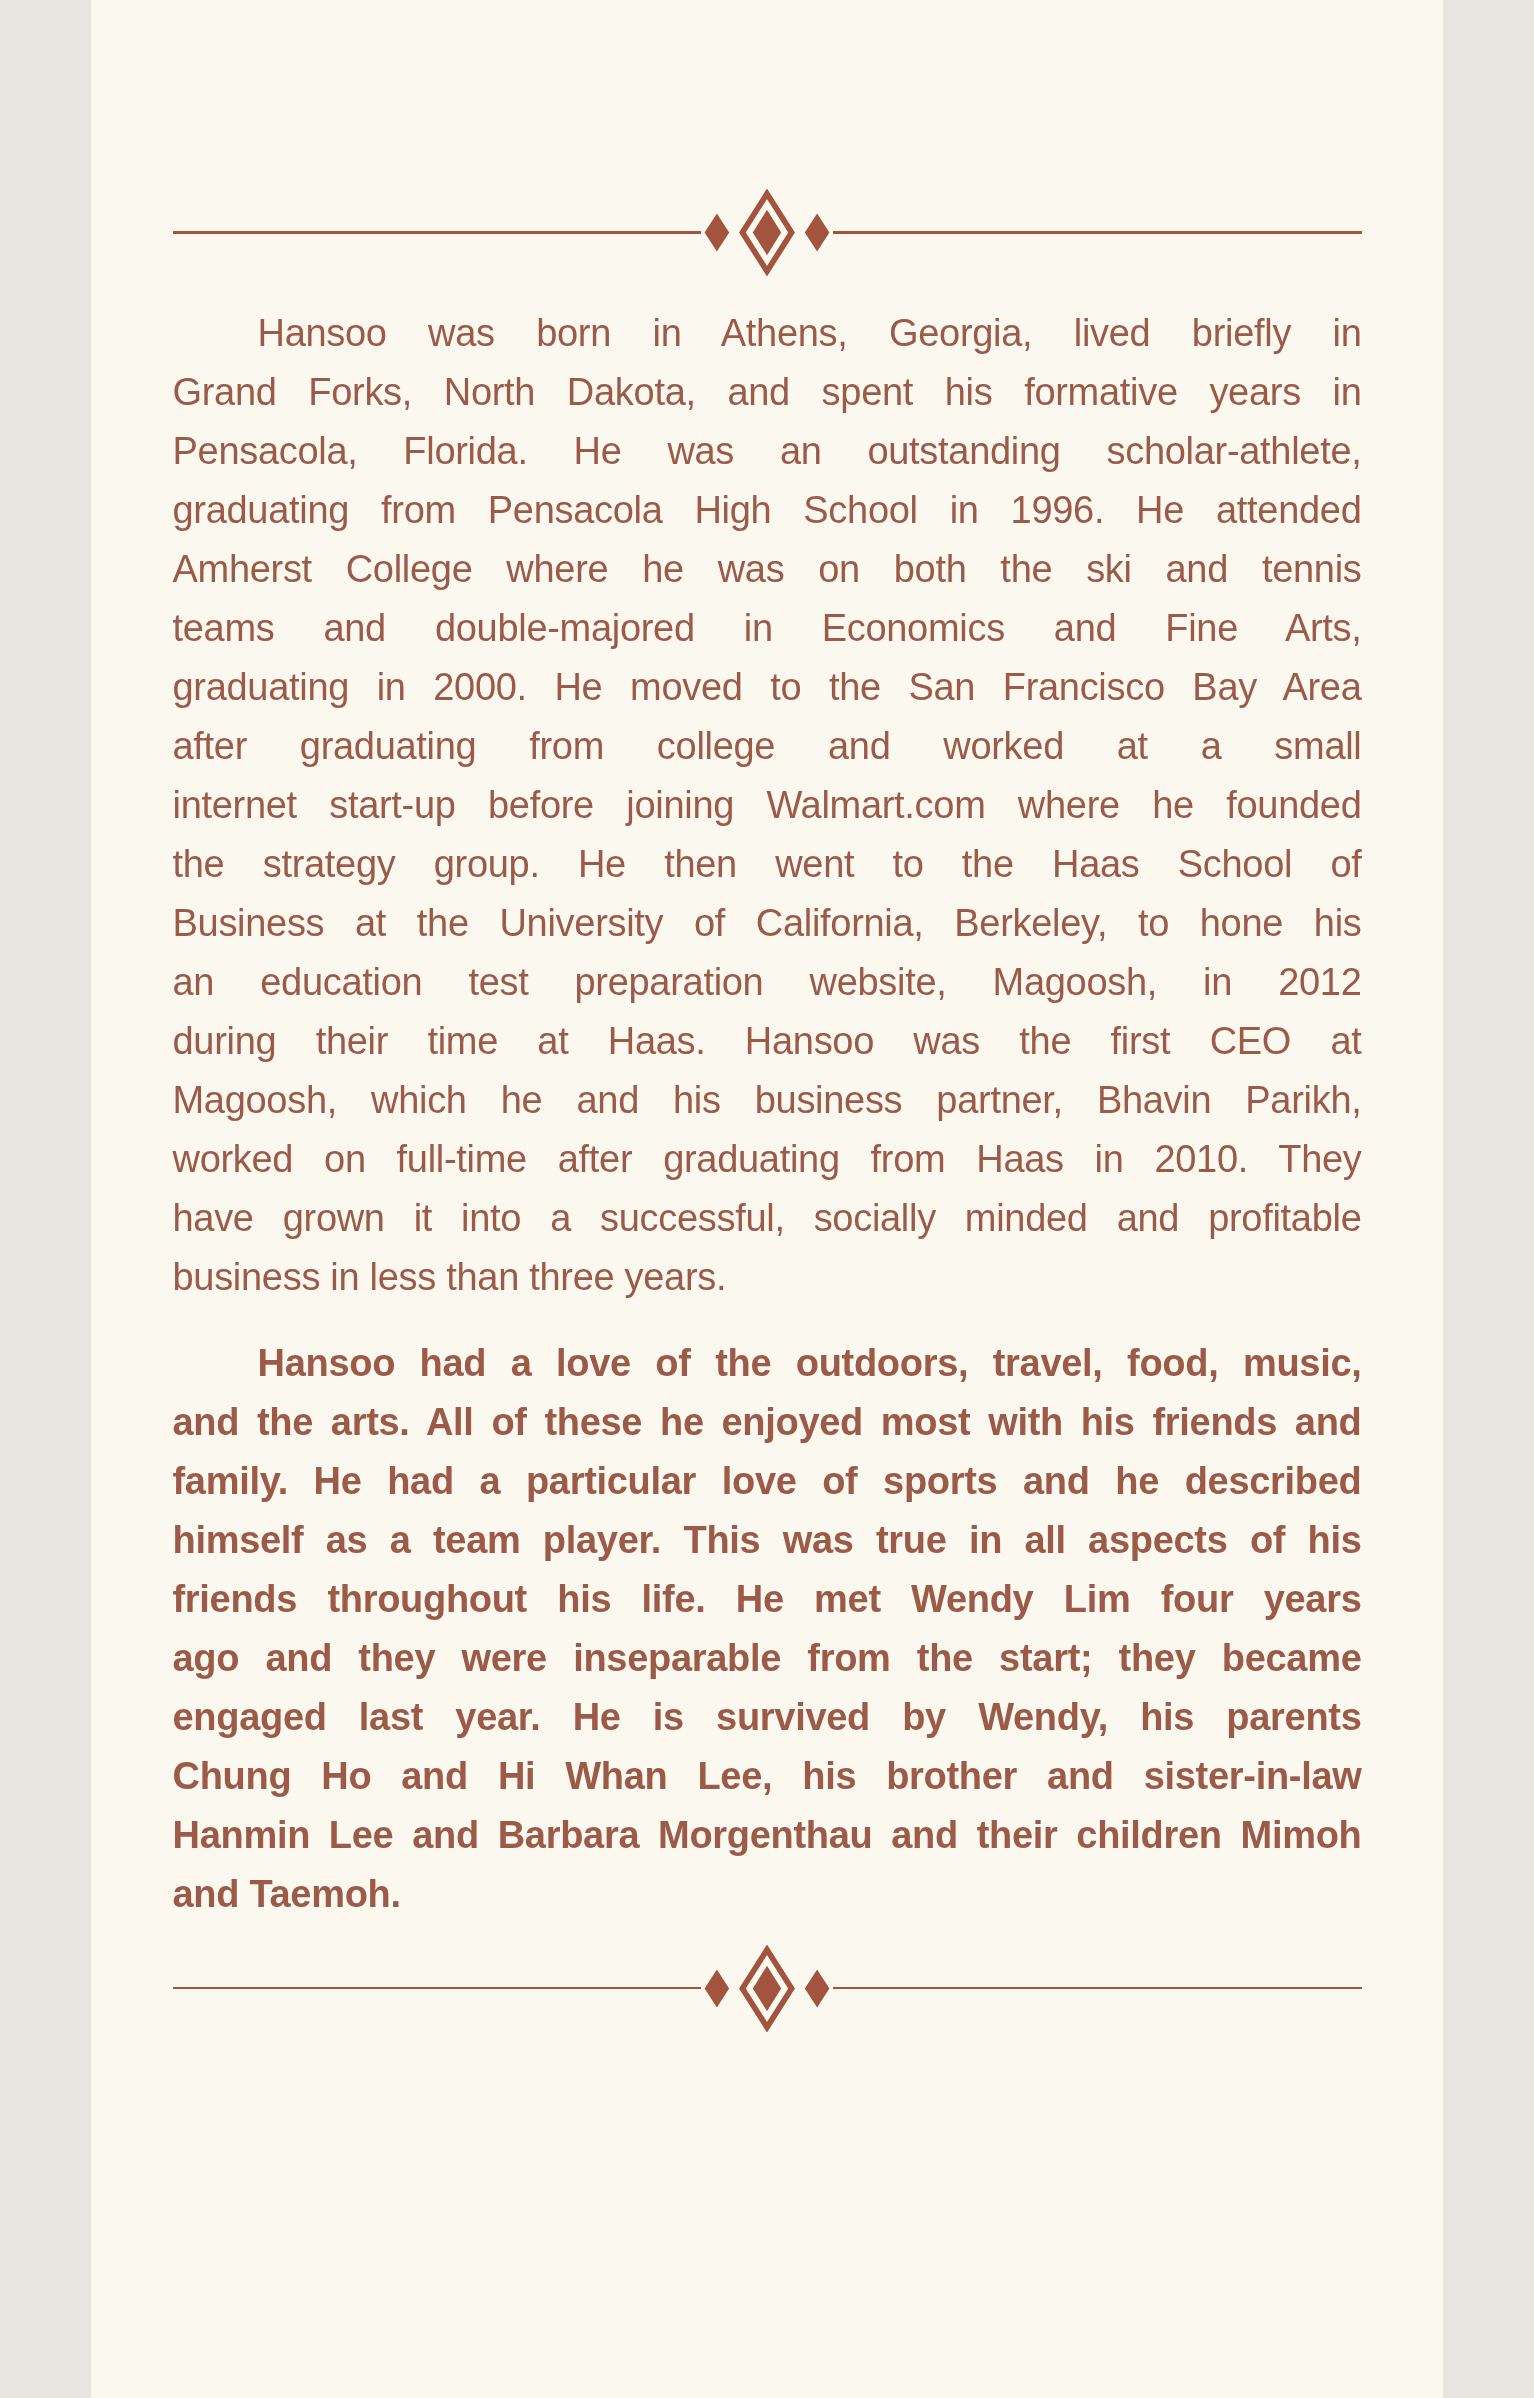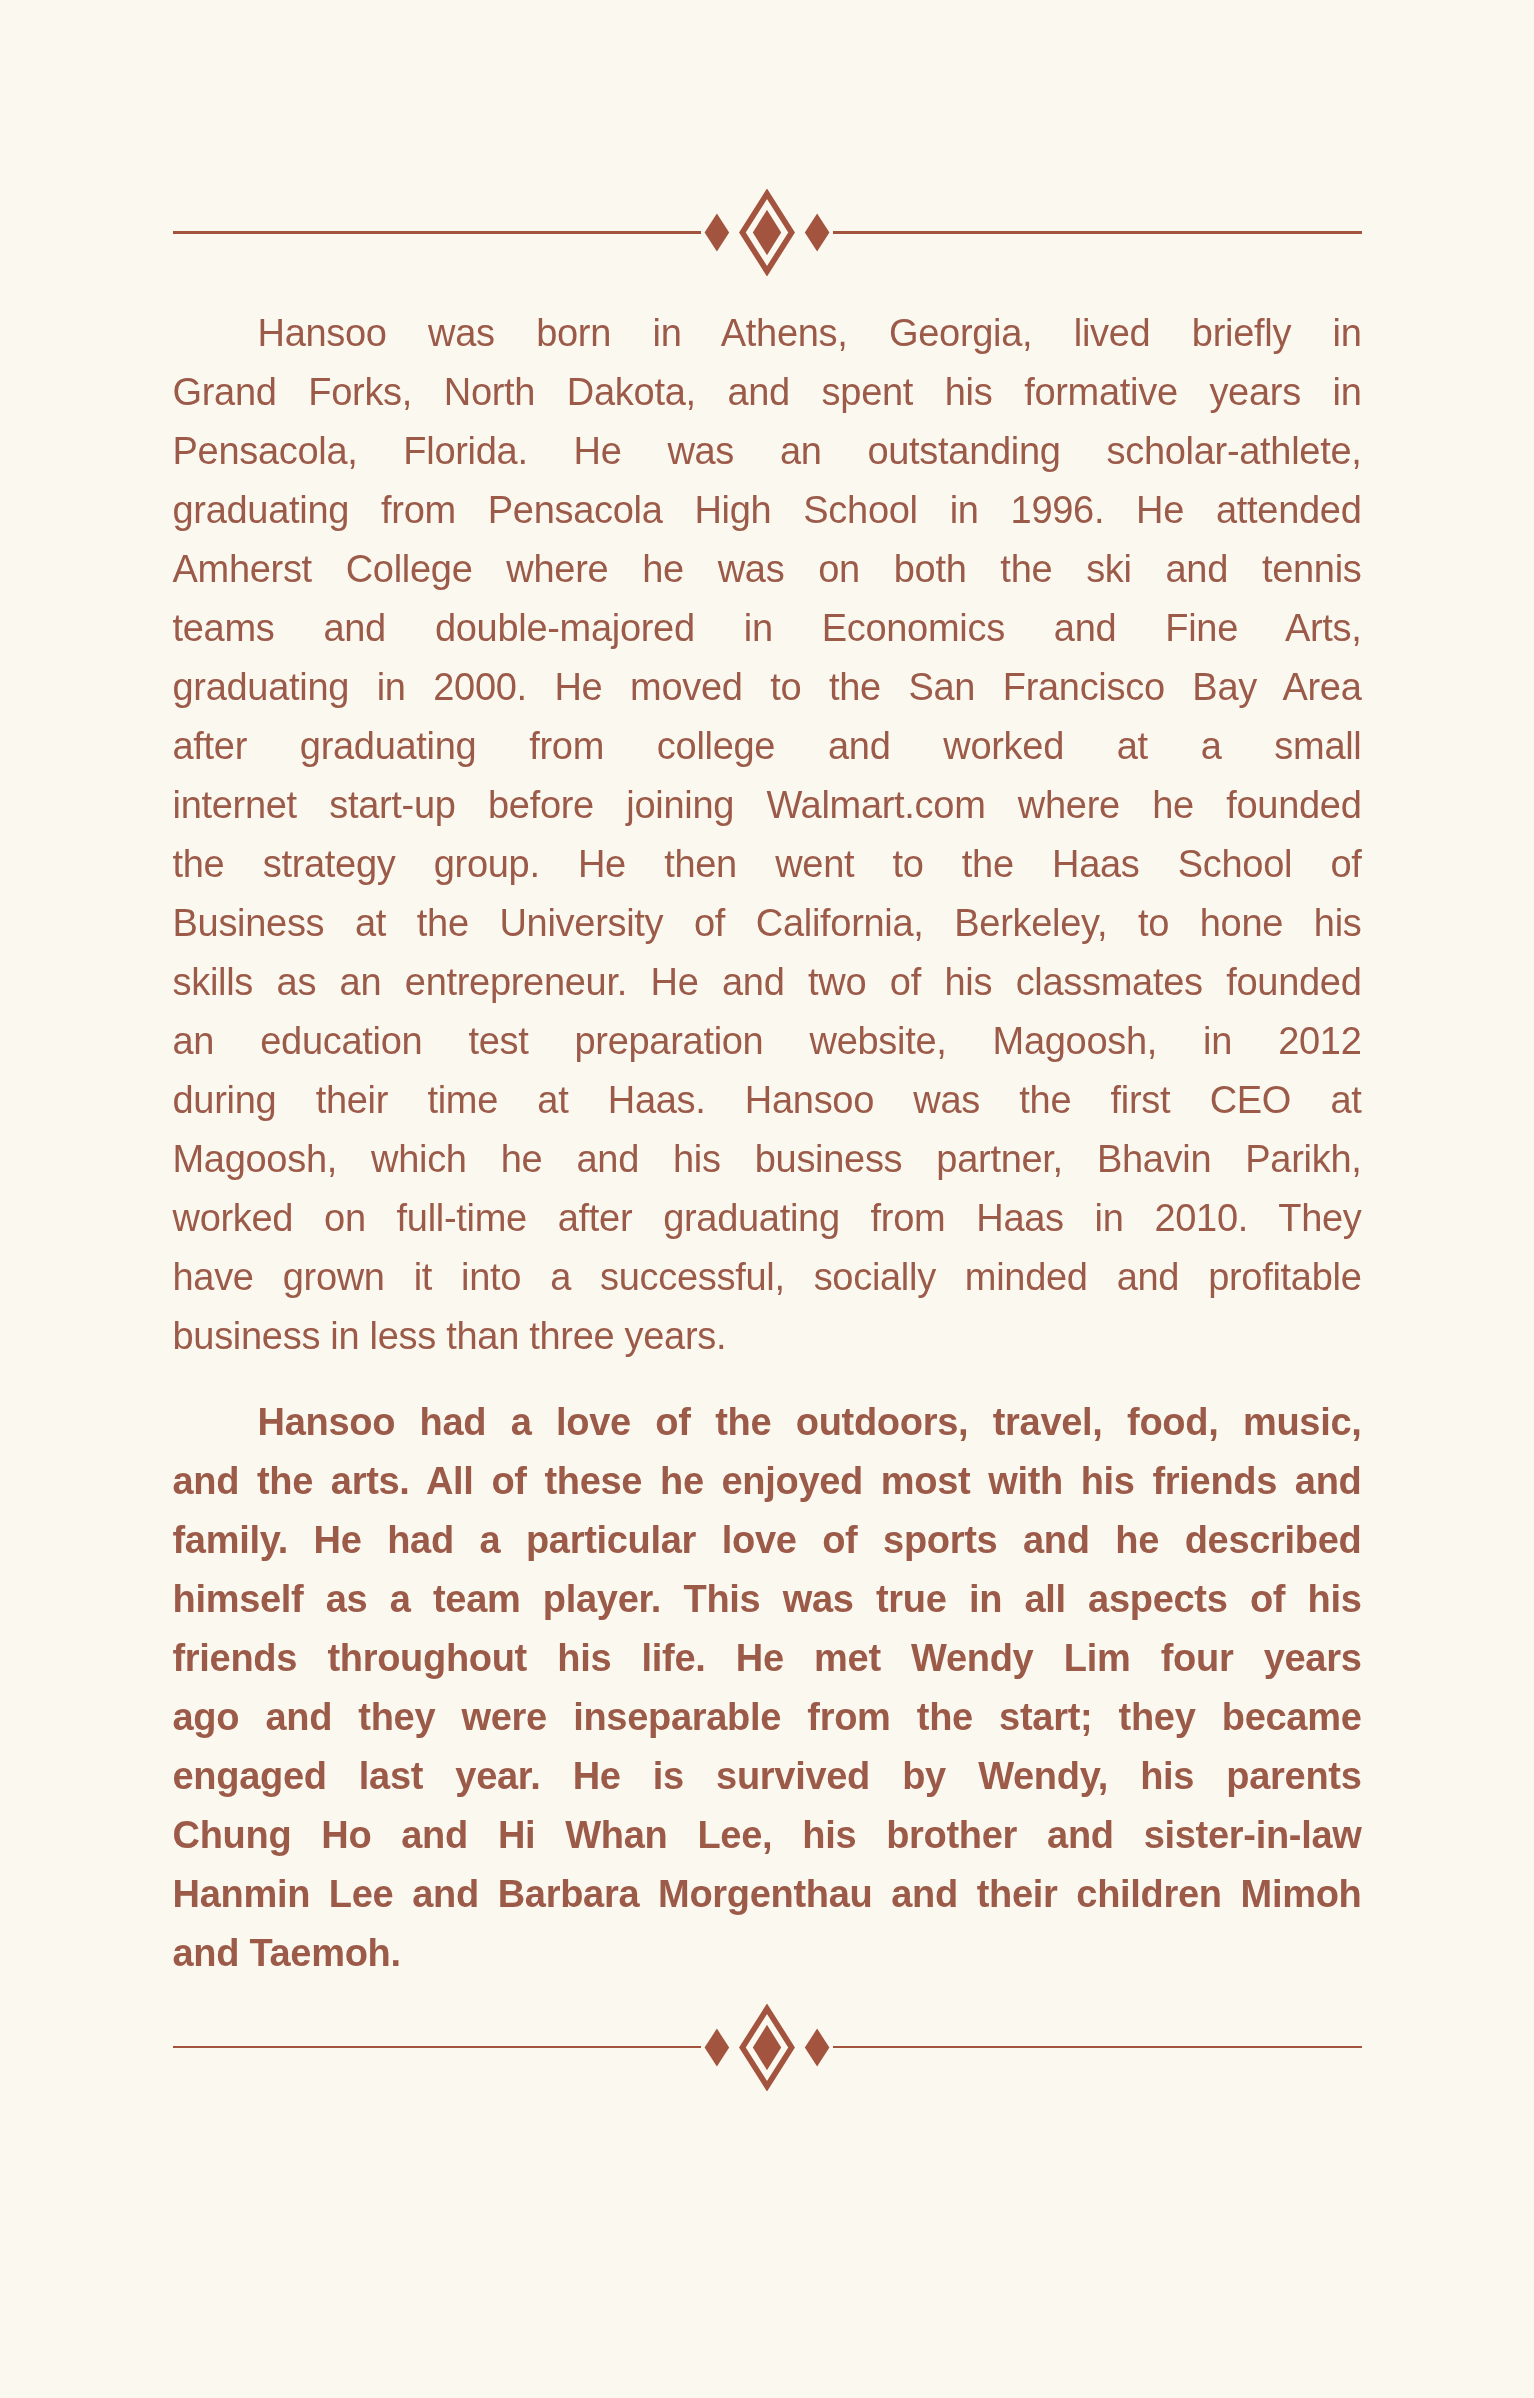--- a/index.html
+++ b/index.html
@@ -2,21 +2,21 @@
 <html style="font-size:15px"><head>
 <meta charset="utf-8">
 <style>
   html, body {
     margin: 0;
     padding: 0;
     background: #e8e6e0;
   }
   .page {
     position: relative;
-    width: 1534px;
+    width: 1352px;
     height: 2398px;
     margin: 0 auto;
     background: #fbf8f0;
     overflow: hidden;
     font-family: "Liberation Sans", "DejaVu Sans", sans-serif;
   }
   .content {
     width: 1189px;
     margin: 0 auto;
   }
@@ -79,21 +79,20 @@
       <div class="line">Grand Forks, North Dakota, and spent his formative years in</div>
       <div class="line">Pensacola, Florida. He was an outstanding scholar-athlete,</div>
       <div class="line">graduating from Pensacola High School in 1996. He attended</div>
       <div class="line">Amherst College where he was on both the ski and tennis</div>
       <div class="line">teams and double-majored in Economics and Fine Arts,</div>
       <div class="line">graduating in 2000. He moved to the San Francisco Bay Area</div>
       <div class="line">after graduating from college and worked at a small</div>
       <div class="line">internet start-up before joining Walmart.com where he founded</div>
       <div class="line">the strategy group. He then went to the Haas School of</div>
       <div class="line">Business at the University of California, Berkeley, to hone his</div>
-      <div class="line">skills as an entrepreneur. He and two of his classmates founded</div>
       <div class="line">an education test preparation website, Magoosh, in 2012</div>
       <div class="line">during their time at Haas. Hansoo was the first CEO at</div>
       <div class="line">Magoosh, which he and his business partner, Bhavin Parikh,</div>
       <div class="line">worked on full-time after graduating from Haas in 2010. They</div>
       <div class="line">have grown it into a successful, socially minded and profitable</div>
       <div class="line last">business in less than three years.</div>
     </div>
 
     <div class="paragraph">
       <div class="line first">Hansoo had a love of the outdoors, travel, food, music,</div>

